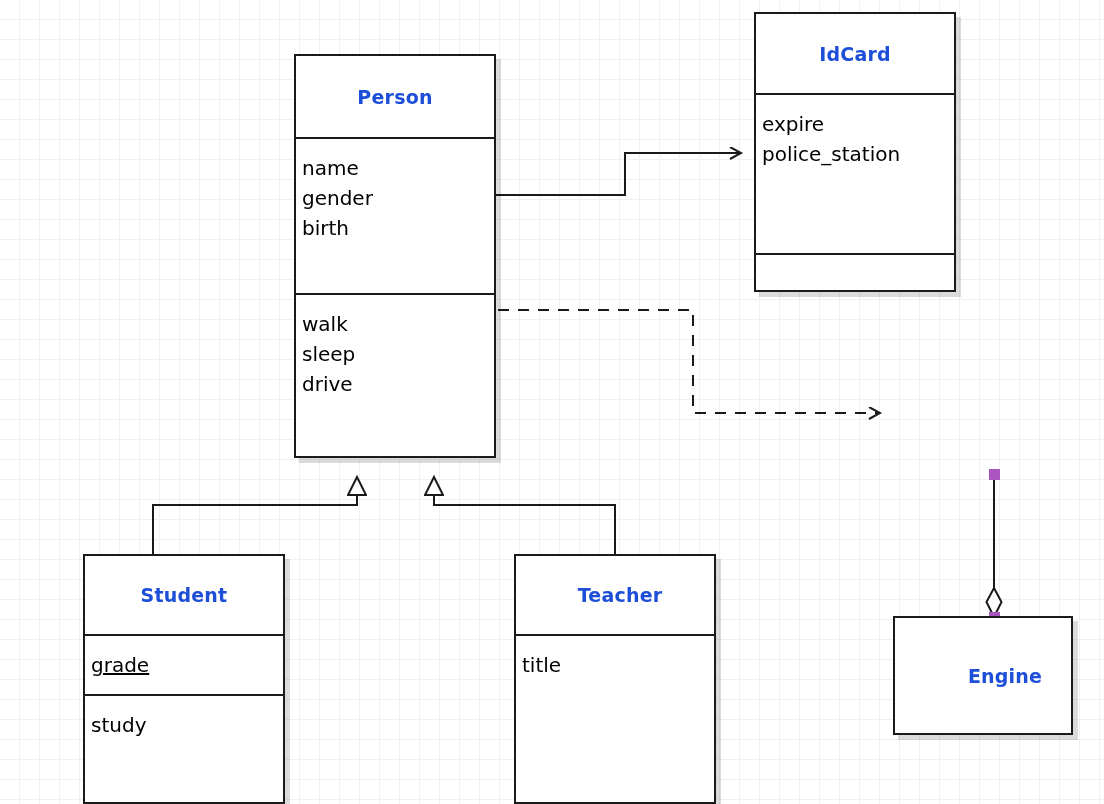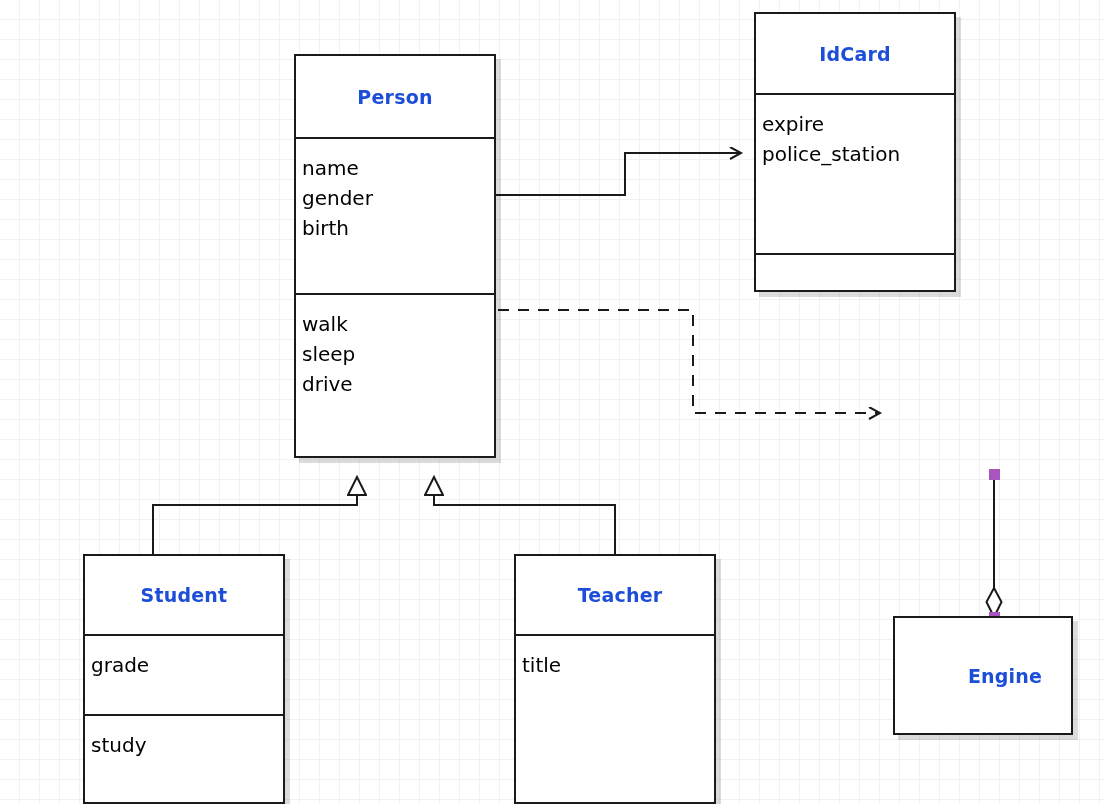--- a/index.html
+++ b/index.html
@@ -116,21 +116,21 @@
     <div class="cls-title" style="height:79px;">IdCard</div>
     <div class="cls-section" style="height:160px;">
       <div class="member">expire</div>
       <div class="member">police_station</div>
     </div>
     <div class="cls-section empty"></div>
   </div>
 
   <div class="uml-class" style="left:53px; top:554px; width:202px; height:250px;margin-left:30px;">
     <div class="cls-title" style="height:78px;">Student</div>
-    <div class="cls-section" style="height:80px;">
+    <div class="cls-section" style="height:60px;text-decoration:underline;">
       <div class="member">grade</div>
     </div>
     <div class="cls-section">
       <div class="member">study</div>
     </div>
   </div>
 
   <div class="uml-class" style="left:514px; top:554px; width:202px; height:250px;">
     <div class="cls-title" style="height:78px;padding-left:10px;">Teacher</div>
     <div class="cls-section" style="height:80px;">

